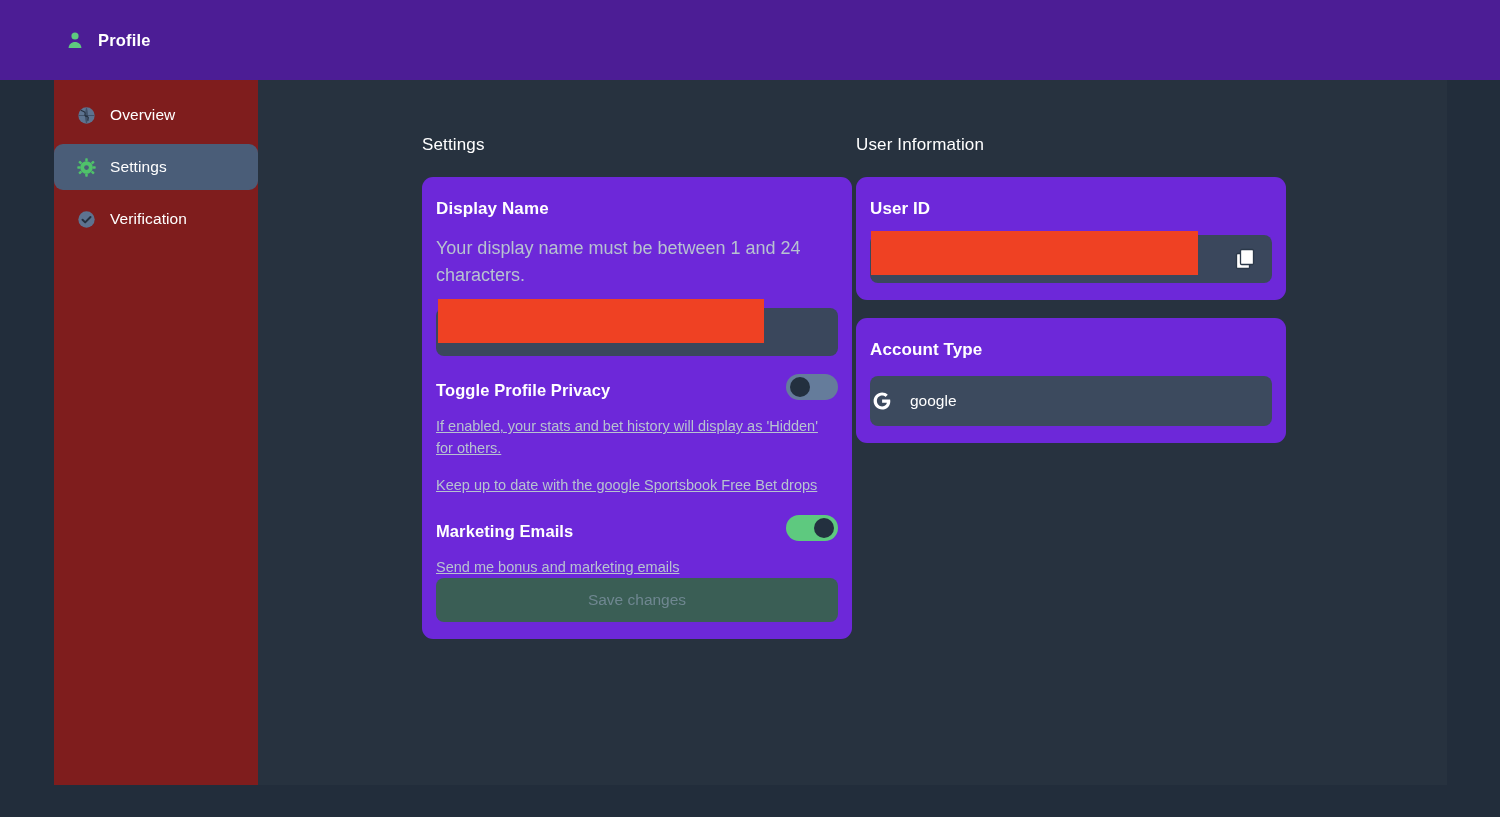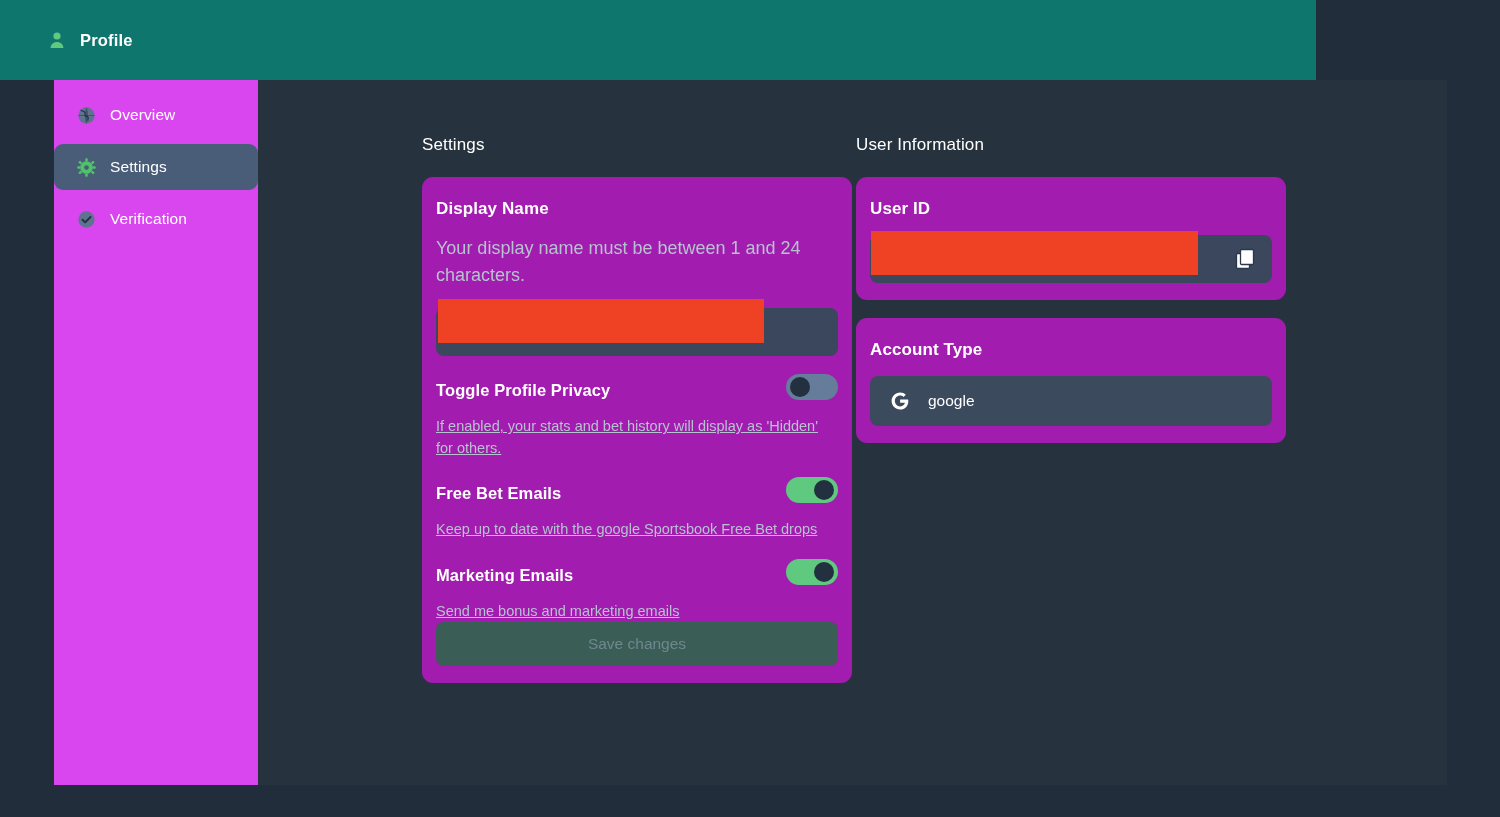--- a/index.html
+++ b/index.html
@@ -19,26 +19,26 @@
   .app {
     position: relative;
     width: 1500px;
     height: 817px;
   }
 
   
   .header {
     position: absolute;
     left: 0; top: 0;
-    width: 1316px;
+    width: 1500px;
     height: 80px;
-    background: #0f766e;
-    display: flex;
-    align-items: center;
-    padding-left: 48px;
+    background: #4c1d95;
+    display: flex;
+    align-items: center;
+    padding-left: 66px;
     box-sizing: border-box;
   }
   .header-icon {
     width: 18px;
     height: 20px;
     margin-right: 14px;
     display: flex;
     align-items: center;
     justify-content: center;
   }
@@ -49,21 +49,21 @@
     letter-spacing: 0.2px;
   }
 
   
   .sidebar {
     position: absolute;
     left: 54px;
     top: 80px;
     width: 204px;
     height: 705px;
-    background: #d946ef;
+    background: #7f1d1d;
     padding-top: 6px;
     box-sizing: border-box;
   }
   .nav-item {
     display: flex;
     align-items: center;
     height: 46px;
     margin: 6px 0;
     padding-left: 22px;
     box-sizing: border-box;
@@ -108,21 +108,21 @@
 
   .section-title {
     color: #ffffff;
     font-size: 17px;
     margin: 0 0 22px 0;
     letter-spacing: 0.15px;
     font-weight: normal;
   }
 
   .card {
-    background: #a21caf;
+    background: #6d28d9;
     border-radius: 11px;
     padding: 22px 14px 17px 14px;
     box-sizing: border-box;
   }
   .card + .card { margin-top: 18px; }
 
   .card-title {
     color: #ffffff;
     font-size: 17px;
     font-weight: bold;
@@ -229,21 +229,20 @@
     cursor: default;
   }
 
   
   .account-row {
     display: flex;
     align-items: center;
     height: 50px;
     background: #3c4a5e;
     border-radius: 8px;
-    padding-left: 18px;
     box-sizing: border-box;
   }
   .account-icon {
     width: 24px;
     height: 24px;
     margin-right: 16px;
     display: flex;
     align-items: center;
     justify-content: center;
     flex: none;
@@ -329,26 +328,20 @@
           </div>
 
           <div class="toggle-row">
             <span class="toggle-label">Toggle Profile Privacy</span>
             <span class="switch off">
               <span class="knob"></span>
             </span>
           </div>
           <p class="toggle-desc">If enabled, your stats and bet history will display as 'Hidden' for others.</p>
 
-          <div class="toggle-row">
-            <span class="toggle-label">Free Bet Emails</span>
-            <span class="switch on">
-              <span class="knob"></span>
-            </span>
-          </div>
           <p class="toggle-desc">Keep up to date with the google Sportsbook Free Bet drops</p>
 
           <div class="toggle-row">
             <span class="toggle-label">Marketing Emails</span>
             <span class="switch on">
               <span class="knob"></span>
             </span>
           </div>
           <p class="toggle-desc">Send me bonus and marketing emails</p>
 

